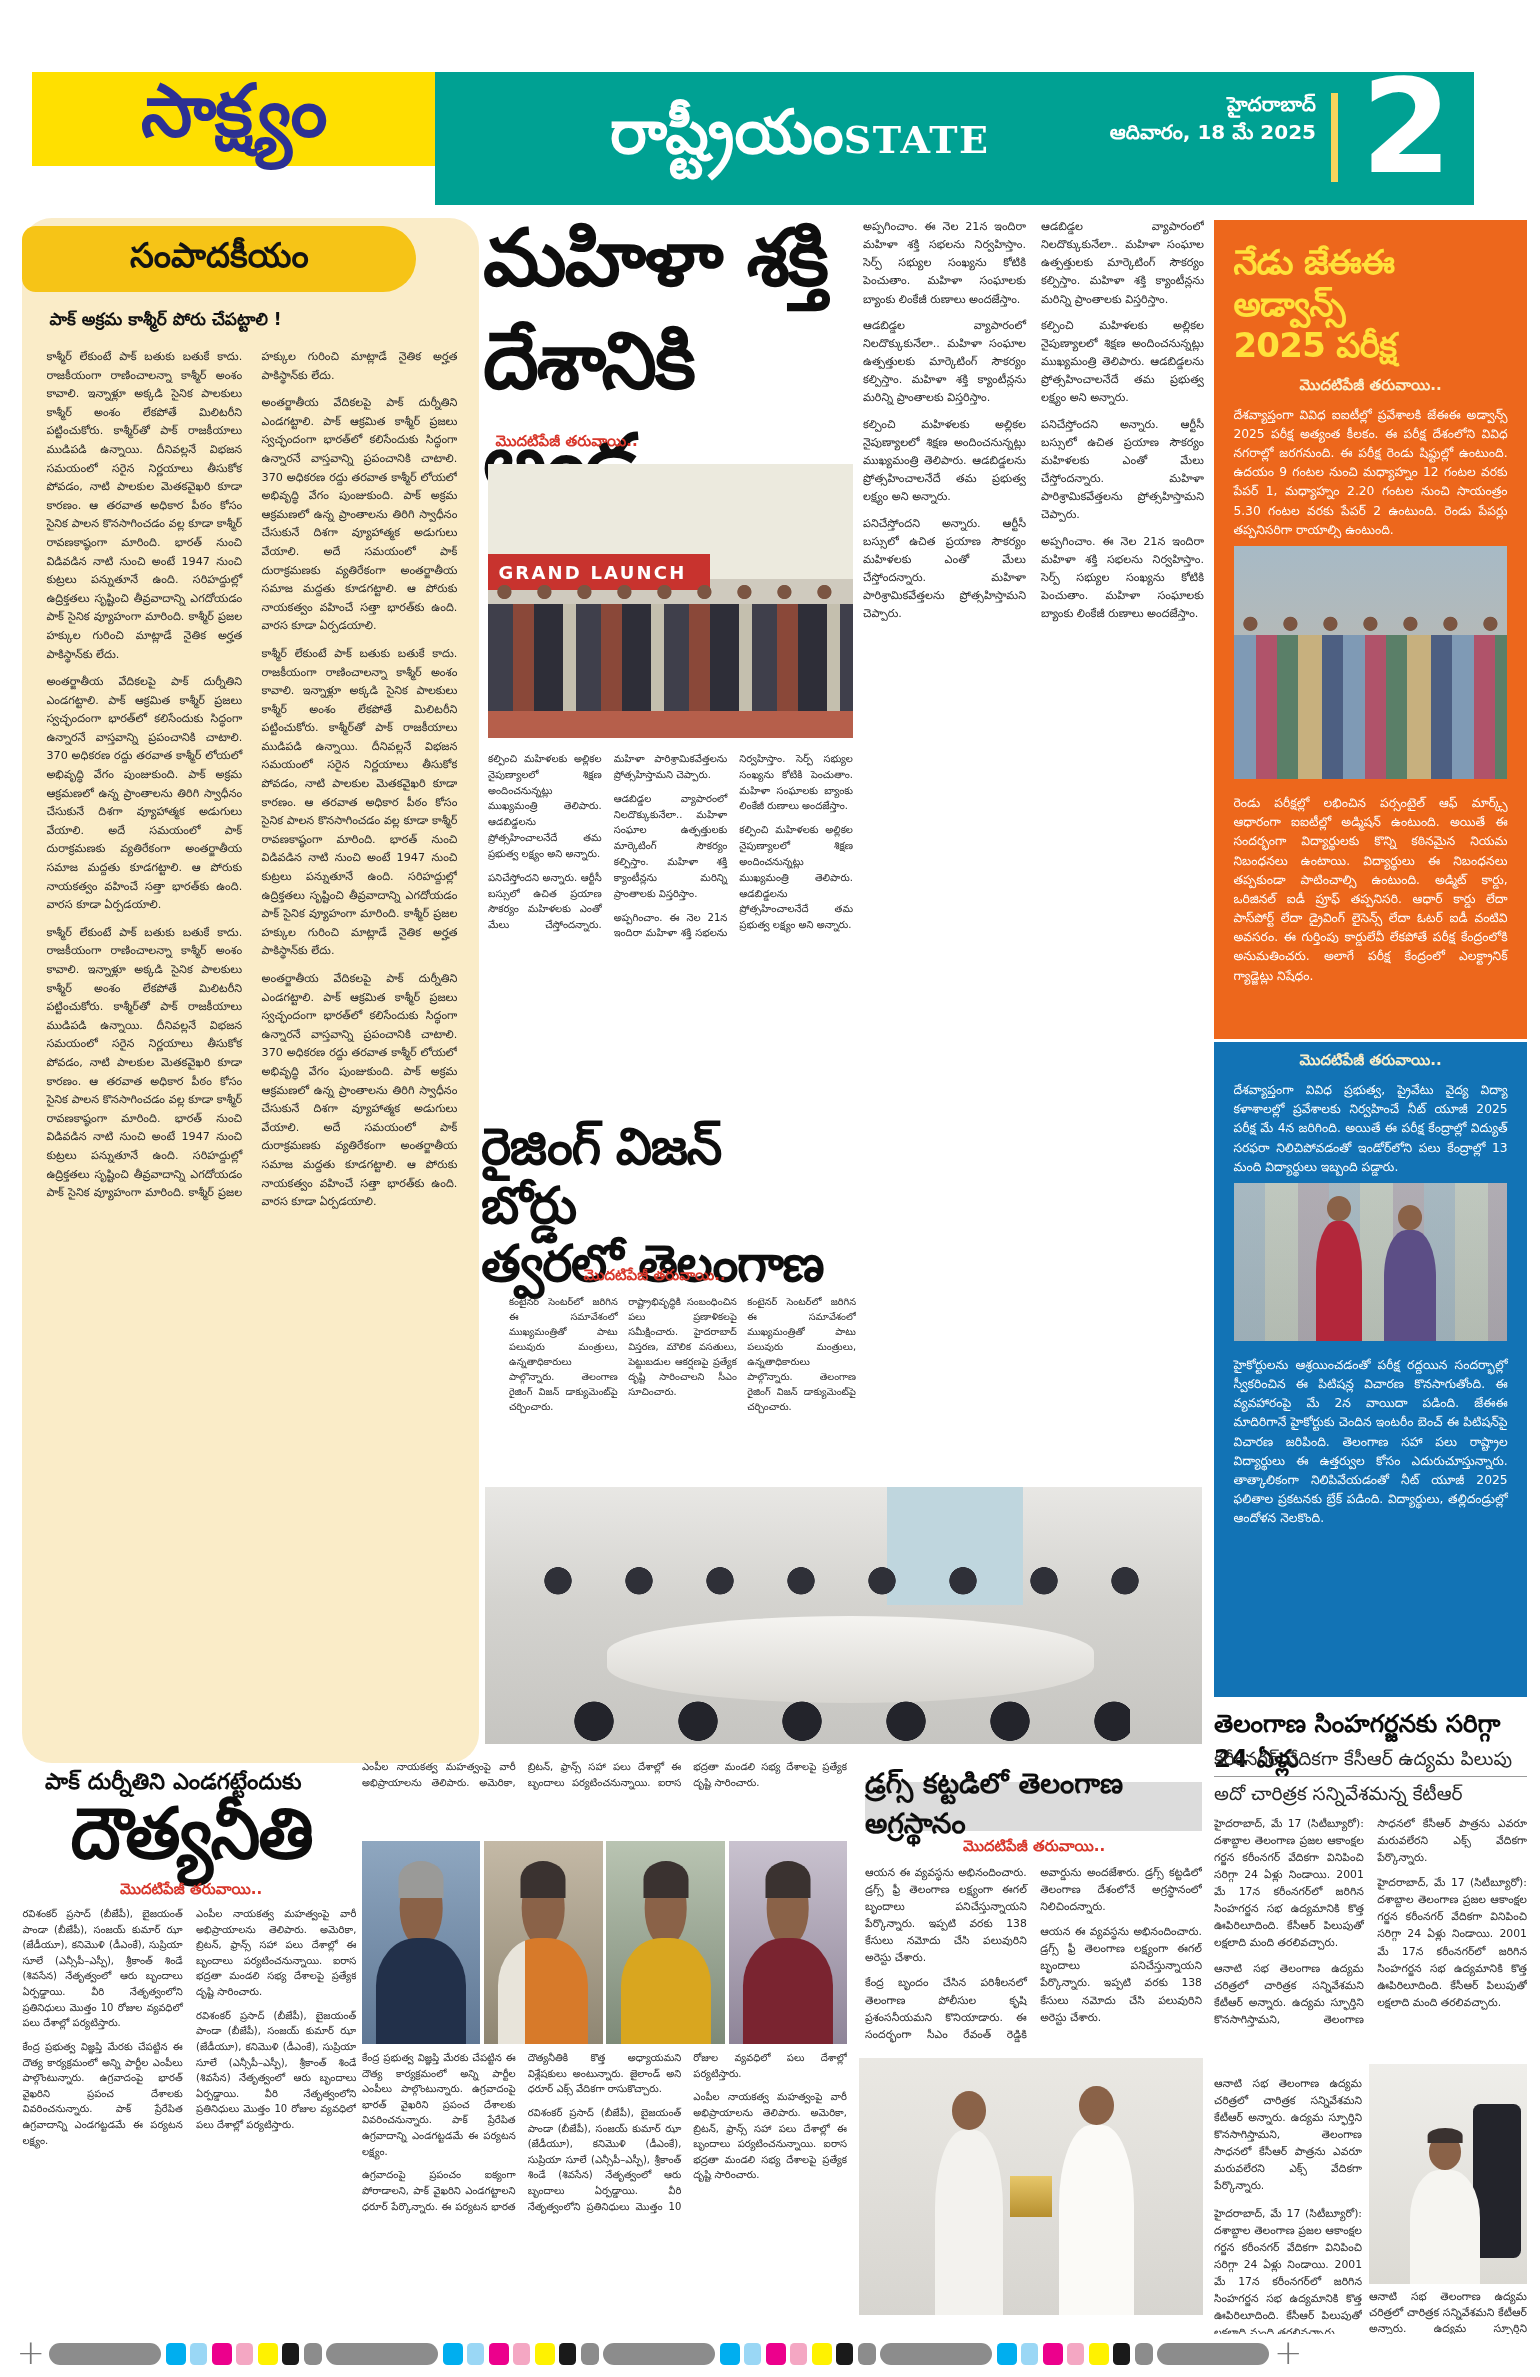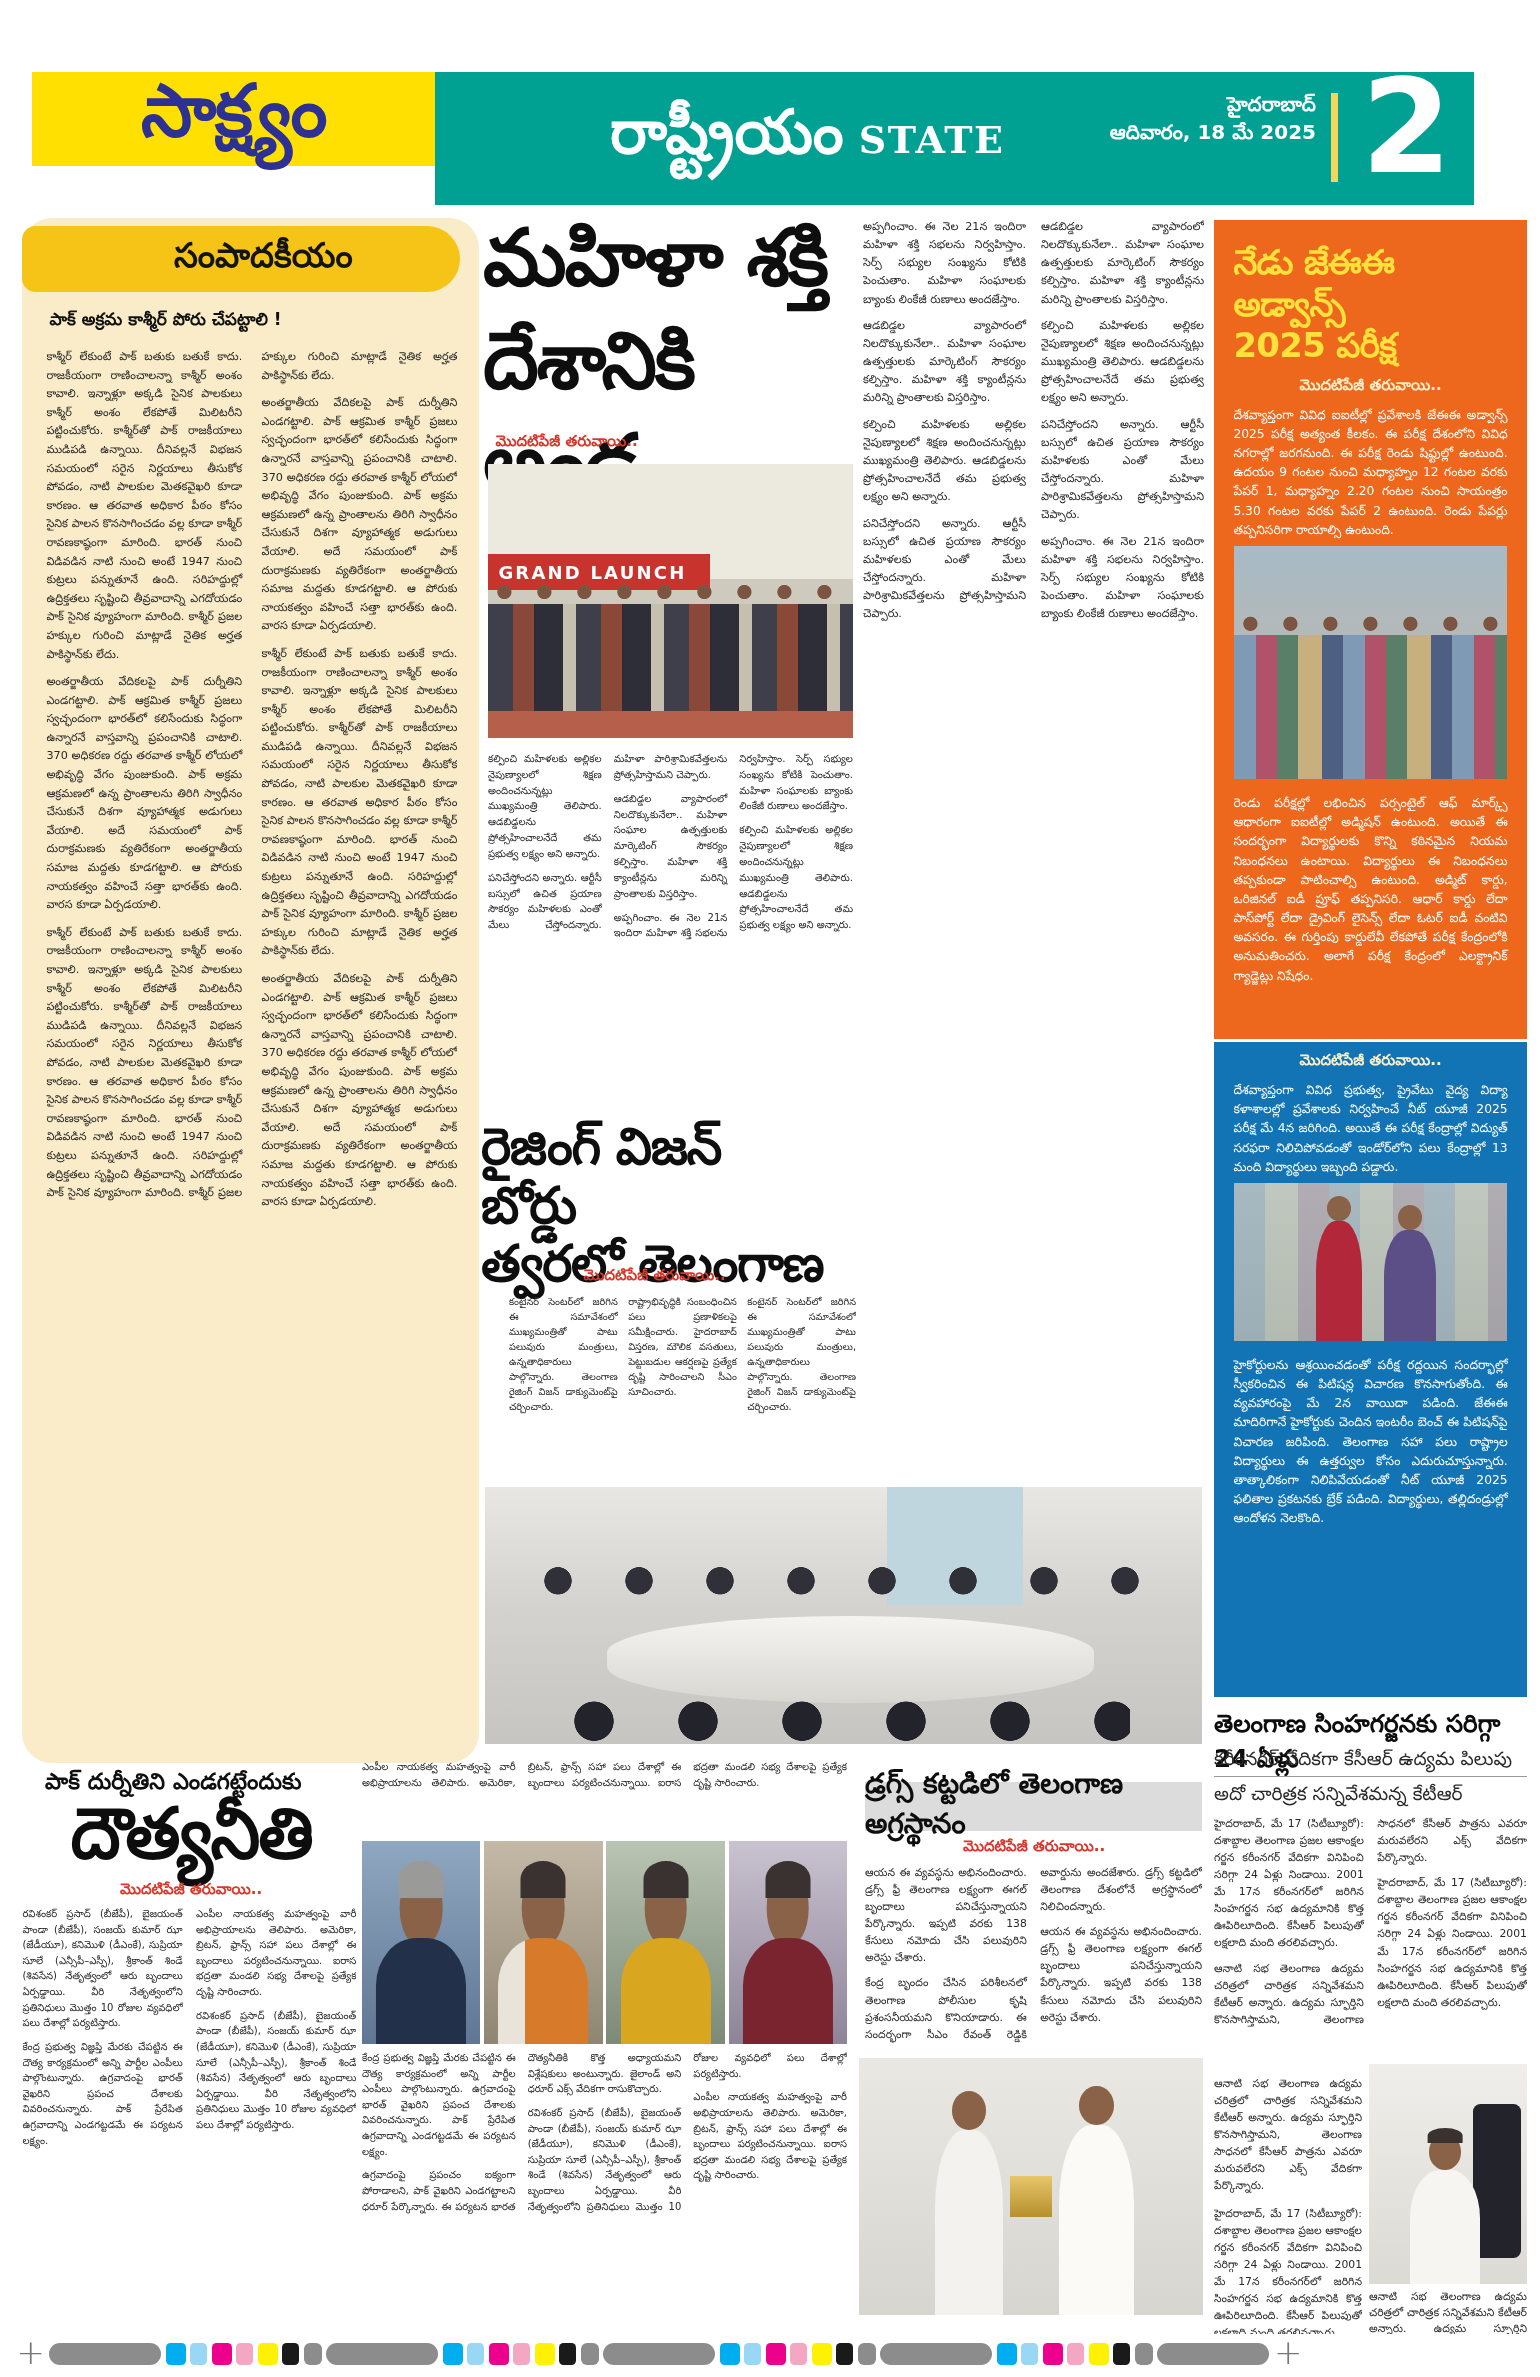--- a/index.html
+++ b/index.html
@@ -5,31 +5,31 @@
   html,body{margin:0;padding:0;background:#fff;}
   #page{position:relative;width:1541px;height:2377px;background:#fff;overflow:hidden;
         font-family:"DejaVu Sans","Liberation Sans",sans-serif;color:#1c1c1c;}
   .abs{position:absolute;}
   
   .mast-yellow{left:32px;top:72px;width:403px;height:94px;background:#FFE000;
                display:flex;align-items:center;justify-content:center;}
   .paper-name{font-size:73px;font-weight:800;color:#2D3193;letter-spacing:-1.5px;}
   .mast-teal{left:435px;top:72px;width:1039px;height:133px;background:#00A193;color:#fff;}
   .section-title{position:absolute;left:175px;top:50%;transform:translateY(-50%);
-                 display:flex;align-items:baseline;gap:15px;white-space:nowrap;}
+                 display:flex;align-items:baseline;gap:0;white-space:nowrap;}
   .section-te{font-size:61px;font-weight:800;}
   .section-en{font-family:"DejaVu Serif","Liberation Serif",serif;font-size:38px;font-weight:700;letter-spacing:1.5px;}
   .dateblock{position:absolute;right:158px;top:18px;text-align:right;font-size:20px;line-height:1.4;font-weight:600;}
   .page-divider{position:absolute;right:136px;top:21px;width:6.7px;height:89px;background:#F6D55C;}
   .page-num{position:absolute;right:22.4px;top:-21px;font-size:130px;font-weight:800;}
   
   .edit-box{left:22.4px;top:218px;width:457px;height:1545px;background:#FAECC8;border-radius:30px;}
   .edit-pill{position:absolute;left:0px;top:7.5px;width:394px;height:66px;background:#F6C417;
              border-radius:15px 36px 36px 15px;display:flex;align-items:center;justify-content:center;
-             font-size:34px;font-weight:800;color:#141414;padding-left:44px;}
+             font-size:34px;font-weight:800;color:#141414;}
   .edit-lead{position:absolute;left:27px;top:91px;width:406px;font-size:17px;font-weight:700;color:#111;}
   .edit-body{position:absolute;left:24px;top:130px;width:411px;height:1394px;column-count:2;column-gap:19.4px;
              font-size:11.2px;line-height:1.66;text-align:justify;color:#262626;overflow:hidden;}
   .edit-body p{margin:0 0 9px;}
   
   .tag{color:#D8372B;font-weight:700;font-size:15px;text-align:center;}
   .cols{text-align:justify;color:#272727;overflow:hidden;}
   .cols p{margin:0 0 8.2px;}
   
   .lead-hl{left:483px;top:207px;width:374px;font-size:79px;line-height:1.3;font-weight:800;color:#0e0e0e;letter-spacing:-2.2px;}

